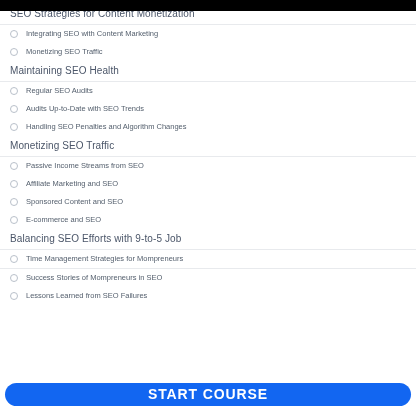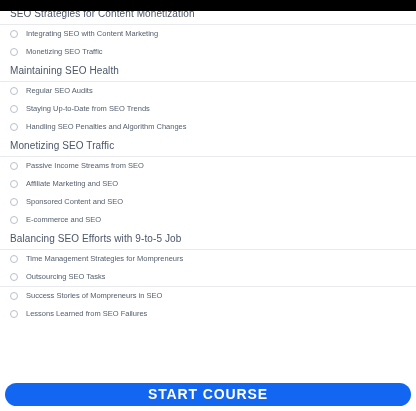--- a/index.html
+++ b/index.html
@@ -129,21 +129,21 @@
         </div>
         <div class="section">
           <div class="section-header">Maintaining SEO Health</div>
           <div class="divider"></div>
           <div class="option-row">
             <span class="radio"></span>
             <span class="option-label">Regular SEO Audits</span>
           </div>
           <div class="option-row">
             <span class="radio"></span>
-            <span class="option-label">Staying Up-to-Date from SEO Trends</span>
+            <span class="option-label">Audits Up-to-Date with SEO Trends</span>
           </div>
           <div class="option-row">
             <span class="radio"></span>
             <span class="option-label">Handling SEO Penalties and Algorithm Changes</span>
           </div>
         </div>
         <div class="section">
           <div class="section-header">Monetizing SEO Traffic</div>
           <div class="divider"></div>
           <div class="option-row">
@@ -163,24 +163,20 @@
             <span class="option-label">E-commerce and SEO</span>
           </div>
         </div>
         <div class="section">
           <div class="section-header">Balancing SEO Efforts with 9-to-5 Job</div>
           <div class="divider"></div>
           <div class="option-row">
             <span class="radio"></span>
             <span class="option-label">Time Management Strategies for Mompreneurs</span>
           </div>
-          <div class="option-row">
-            <span class="radio"></span>
-            <span class="option-label">Outsourcing SEO Tasks</span>
-          </div>
         </div>
         <div class="section">
           <div class="divider"></div>
           <div class="option-row">
             <span class="radio"></span>
             <span class="option-label">Success Stories of Mompreneurs in SEO</span>
           </div>
           <div class="option-row">
             <span class="radio"></span>
             <span class="option-label">Lessons Learned from SEO Failures</span>

